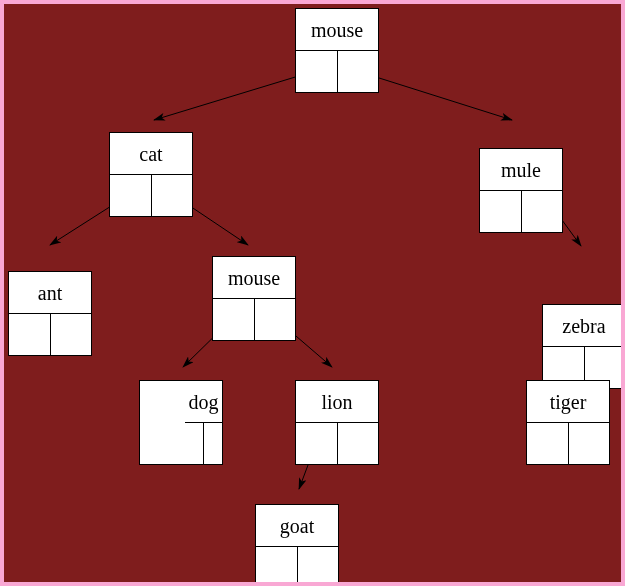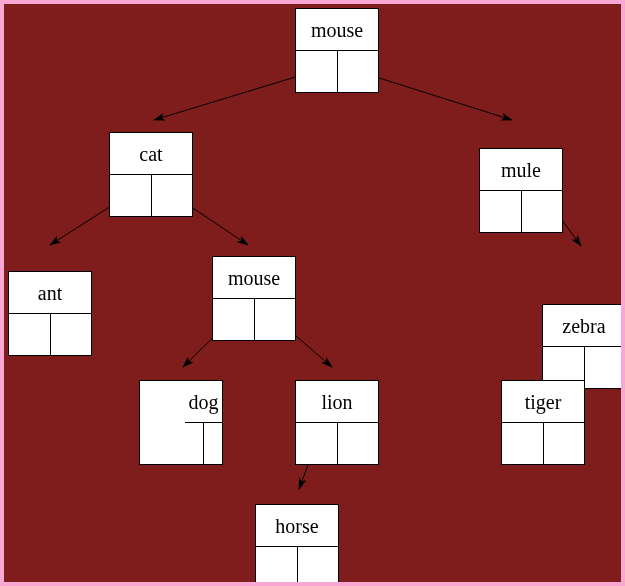--- a/index.html
+++ b/index.html
@@ -135,29 +135,29 @@
   </div>
 
   <div class="node" style="left:291px; top:376px;text-align:center;">
     <div class="label-cell">lion</div>
     <div class="pointer-row">
       <div class="pointer-cell left"></div>
       <div class="pointer-cell right"></div>
     </div>
   </div>
 
-  <div class="node" style="left:497px; top:376px;">
+  <div class="node" style="left:522px; top:376px;">
     <div class="label-cell">tiger</div>
     <div class="pointer-row">
       <div class="pointer-cell left"></div>
       <div class="pointer-cell right"></div>
     </div>
   </div>
 
   <div class="node" style="left:251px; top:500px;">
-    <div class="label-cell">horse</div>
+    <div class="label-cell">goat</div>
     <div class="pointer-row">
       <div class="pointer-cell left"></div>
       <div class="pointer-cell right"></div>
     </div>
   </div>
 
 </div>
 
 </body></html>

